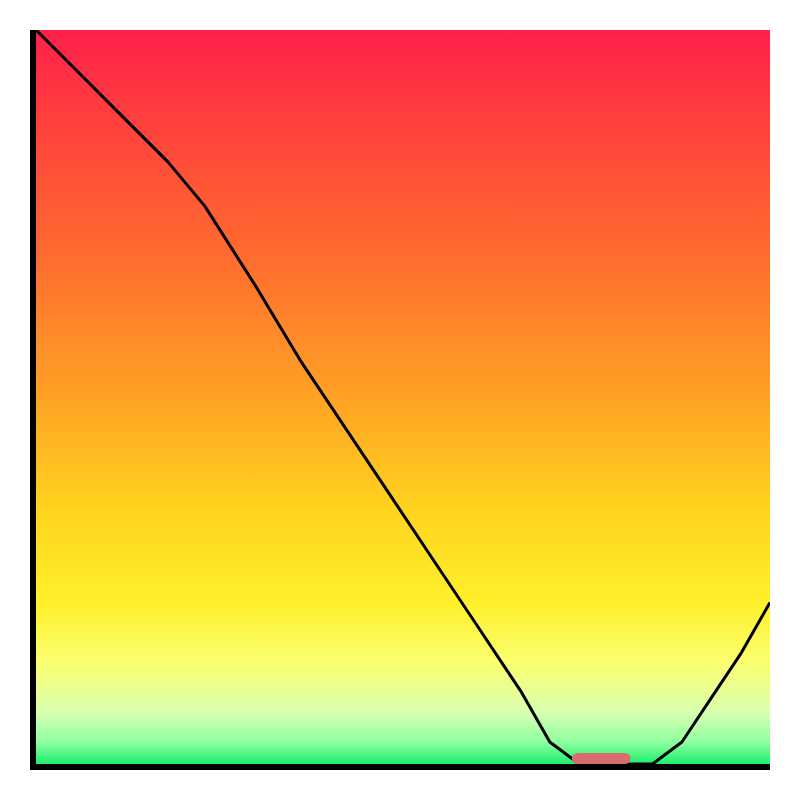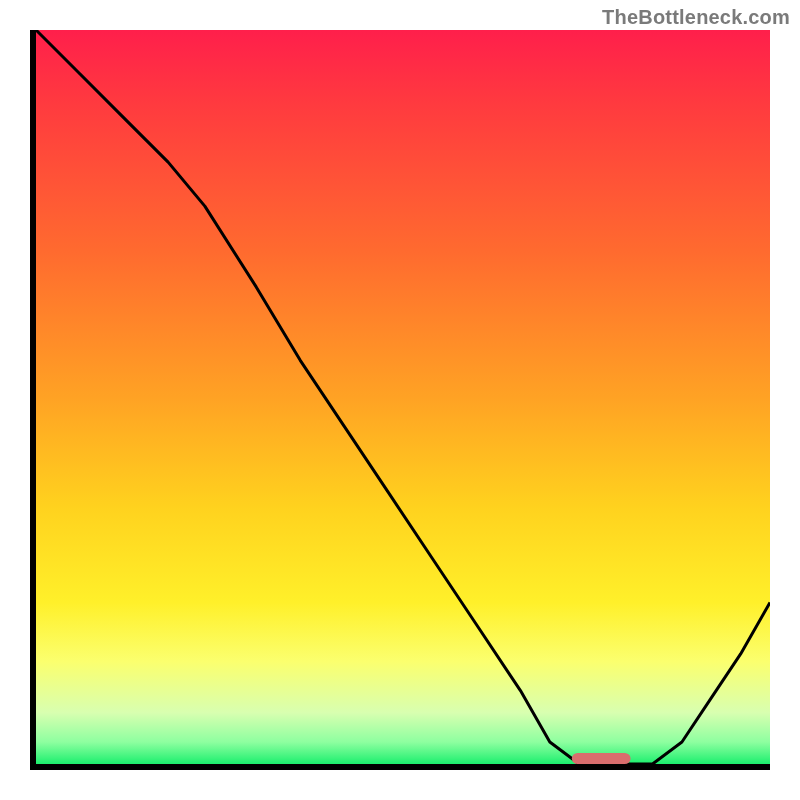--- a/index.html
+++ b/index.html
@@ -51,21 +51,20 @@
   }
   .marker {
     fill: #d96d6d;
     stroke: none;
   }
 </style>
 </head>
 <body>
 
 <div class="frame">
-  <div class="watermark">TheBottleneck.com</div>
 
   <div class="plot-border"></div>
 
   <svg class="plot" viewBox="0 0 100 100" preserveAspectRatio="none">
     <defs>
       <linearGradient id="bg-grad" x1="0" y1="0" x2="0" y2="1">
 
       <stop offset="0%" stop-color="#ff1f4b"></stop>
           <stop offset="10%" stop-color="#ff3a3f"></stop>
           <stop offset="30%" stop-color="#ff6a2f"></stop>

